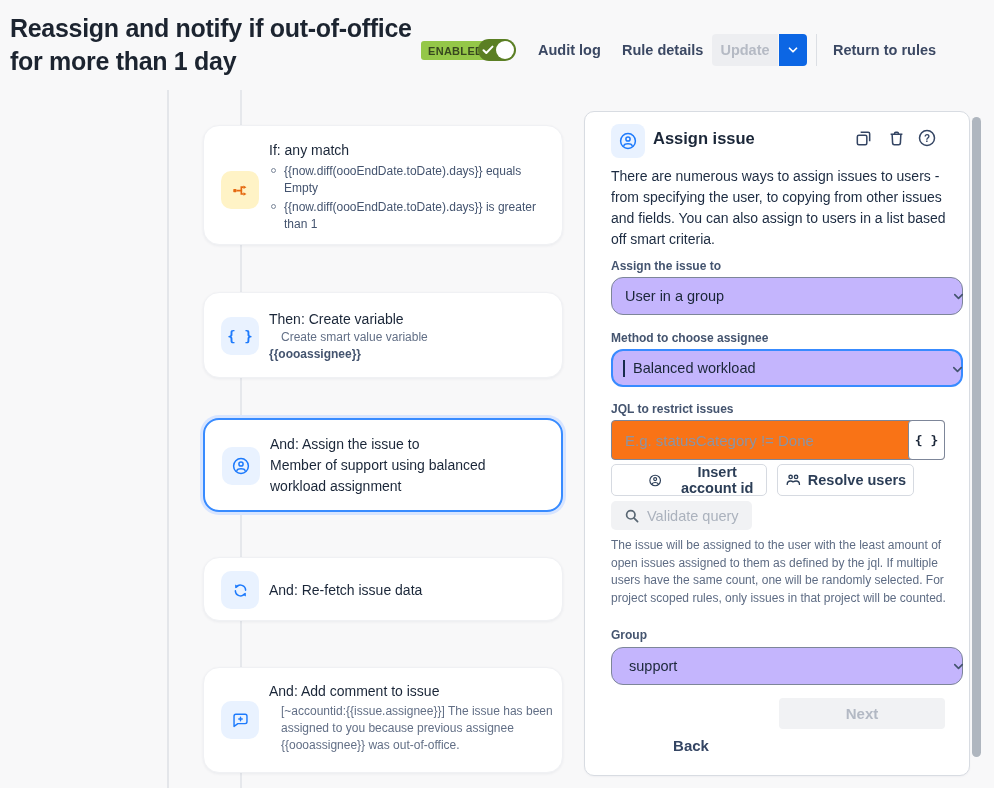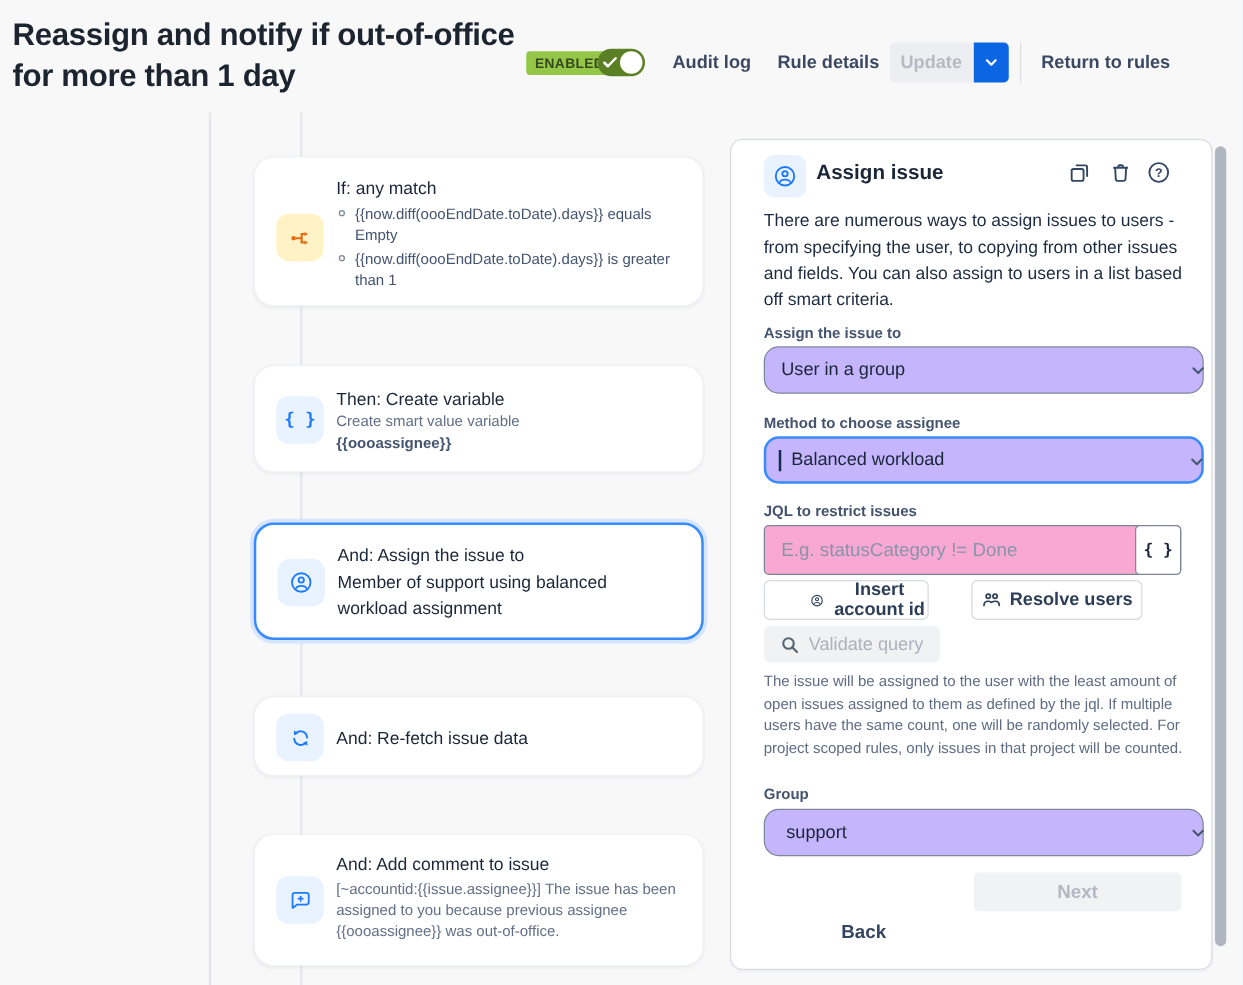--- a/index.html
+++ b/index.html
@@ -66,21 +66,21 @@
   }
   .tile {
     position:absolute; left:17px; width:38px; height:38px; border-radius:10px;
     display:flex; align-items:center; justify-content:center;
   }
   .tile.blue   { background:#E9F2FF; }
   .tile.yellow { background:#FFF3C6; }
   .braces-glyph { font-family:"DejaVu Sans Mono", monospace; font-weight:700; font-size:14px; color:#1D7AFC; }
   .card-content { position:absolute; left:65px; right:18px; }
   .card-heading { font-size:14px; line-height:20px; color:#1a2638; }
-  .card-sub     { font-size:12px; line-height:17px; color:#626f86; }
+  .card-sub     { font-size:12px; line-height:17px; color:#626f86;margin-left:12px; }
   .card-sub-bold{ font-size:12px; line-height:17px; color:#44546f; font-weight:700; }
   .card-body-lg { font-size:14px; line-height:21px; color:#1a2638; }
   .bullet-row { display:flex; margin-top:3px; }
   .bullet-dot {
     flex:0 0 auto; width:5px; height:5px; border:1.4px solid #7a8699;
     border-radius:50%; margin:5px 8px 0 2px;
   }
   .bullet-text { font-size:12px; line-height:16.5px; color:#44546f; }
 
   #card-1 { top:125px; height:120px; }
@@ -128,36 +128,36 @@
   .select-method { top:237px; border:2px solid #388BFF; }
   .select-method .val { margin-left:10px; }
   .select-group  { top:535px; }
   .select-group .val { margin-left:17px; }
   .text-caret { position:static; width:1.5px; height:17px; background:#172b4d; margin-left:10px; margin-right:-1.5px; }
 
   .jql-wrap { left:26px; top:308px; width:334px; height:40px; }
   .jql-input {
     position:absolute; left:0; top:0; width:334px; height:40px;
     border:1.5px solid #7d8699; border-radius:4px; padding:0 48px 0 13px;
-    font-family:inherit; font-size:15px; color:#1a2638; background:#f9a8d4;
+    font-family:inherit; font-size:15px; color:#1a2638; background:#f97316;
   }
   .jql-input::placeholder { color:#8a94a6; opacity:1; }
   .jql-braces-btn {
     position:absolute; right:0; top:0; width:37px; height:40px; background:#fff;
     border:1.5px solid #7d8699; border-radius:4px; cursor:pointer;
     display:flex; align-items:center; justify-content:center;
     font-family:"DejaVu Sans Mono", monospace; font-size:13px; font-weight:700; color:#1a2638;
   }
   .outline-btn {
     top:352px; height:32px; background:#fff; border:1.5px solid #d6dae1; border-radius:5px;
     display:flex; align-items:center; justify-content:center; gap:6px; cursor:pointer;
     font-family:inherit; font-size:14.5px; font-weight:600; color:#2c3e57;
   }
   .outline-btn * , .ghost-btn * { position:static; }
-  .btn-insert  { left:26px;  width:132px;padding-left:36px; }
+  .btn-insert  { left:26px;  width:156px;padding-left:36px; }
   .btn-resolve { left:192px; width:137px; }
   .ghost-btn {
     left:26px; top:389px; height:29px; padding:0 13px; background:#f1f2f4; border:none;
     border-radius:5px; display:flex; align-items:center; gap:7px;
     font-family:inherit; font-size:14.5px; font-weight:400; color:#abb2bd;
   }
   .jql-help { left:26px; top:425px; width:340px; font-size:12px; line-height:17.5px; color:#5e6c84; }
   .group-hint { left:26px; top:579px; font-size:13px; color:#626f86; }
   .btn-back {
     left:26px; top:618px; width:160px; height:30px; background:none; border:none;

